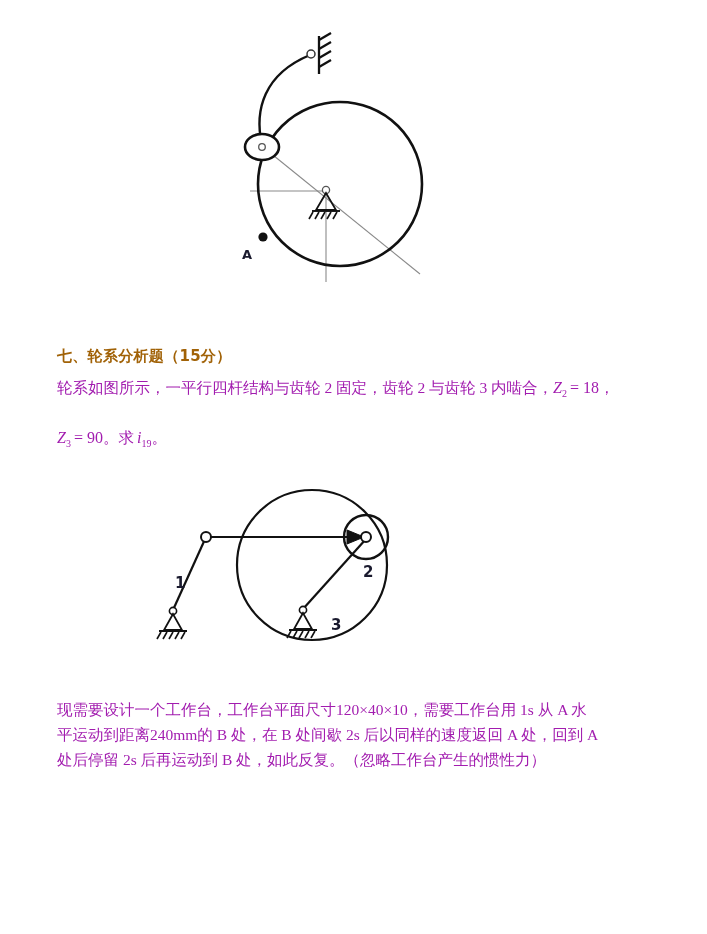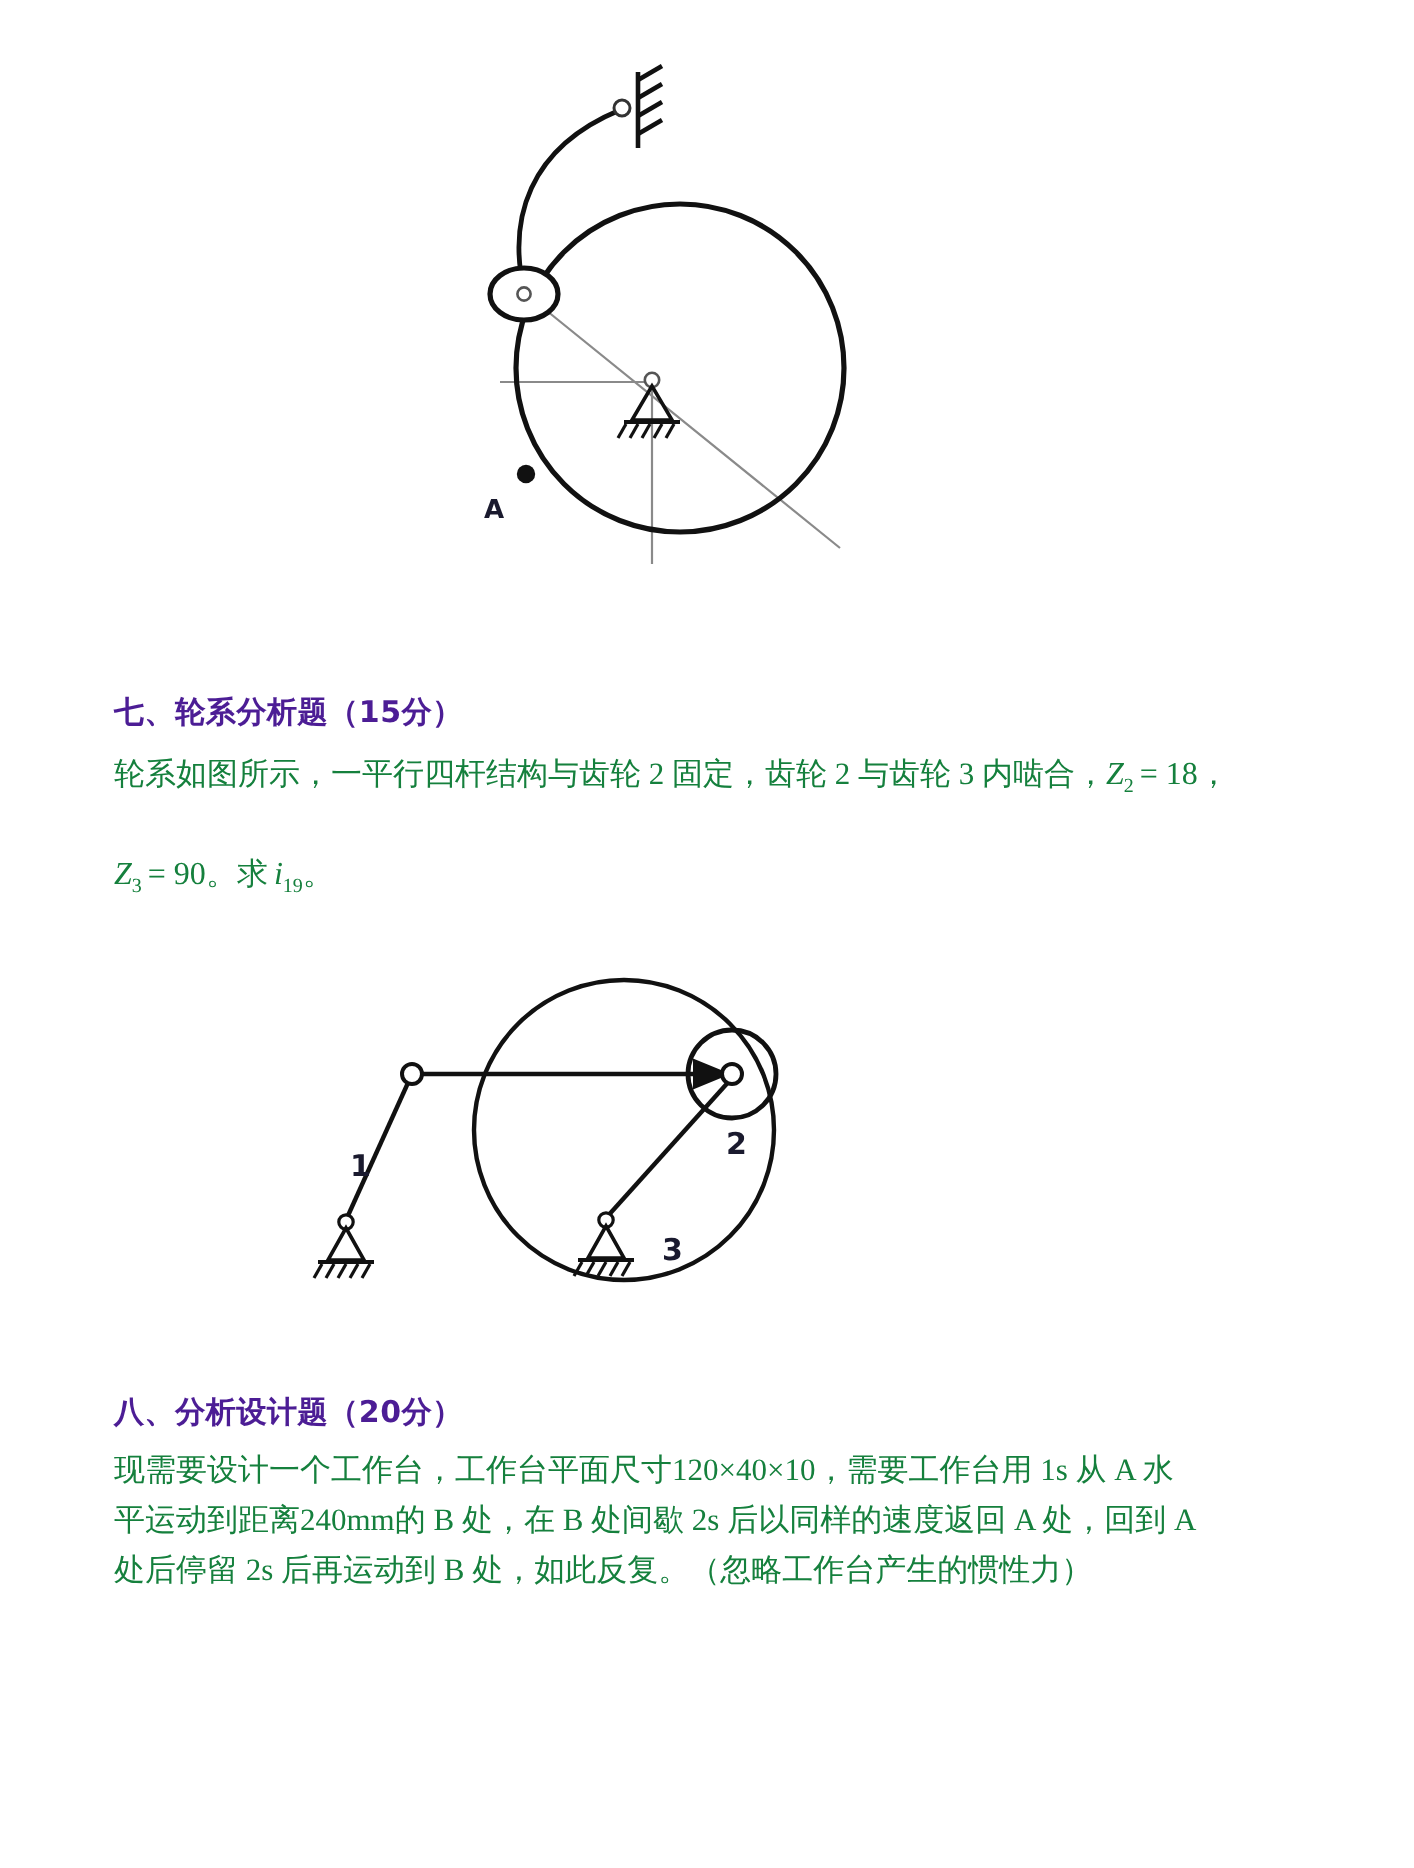--- a/index.html
+++ b/index.html
@@ -50,28 +50,28 @@
   }
   #section-seven { top: 347px; }
   #section-eight { top: 697px; }
 
   .section-heading {
     font-family: "DejaVu Sans", "Liberation Sans", sans-serif;
     font-weight: bold;
     font-size: 15px;
     letter-spacing: 0.3px;
     margin: 0 0 7px 0;
-    color: #4c1d95;
+    color: #a16207;
     white-space: nowrap;
   }
 
   .body-text {
     font-size: 15.5px;
     line-height: 30px;
-    color: #15803d;
+    color: #a21caf;
     margin: 0;
   }
   #section-eight .body-text {
     line-height: 25px;
     width: 545px;
   }
 
   .mathvar {
     font-family: "Liberation Serif", "DejaVu Serif", serif;
     font-style: italic;
@@ -210,17 +210,16 @@
     <h2 class="section-heading">七、轮系分析题（15分）</h2>
     <p class="body-text">
       <span>轮系如图所示，一平行四杆结构与齿轮 2 固定，齿轮 2 与齿轮 3 内啮合，</span><span class="mathvar"><span>Z</span><sub>2</sub></span><span class="spacer-sm"></span><span class="mathnum">= 18</span><span>，</span>
       <span class="eq-line">
         <span class="mathvar"><span>Z</span><sub>3</sub></span><span class="spacer-sm"></span><span class="mathnum">= 90</span><span>。</span><span>求</span><span class="spacer-sm"></span><span class="mathvar"><span>i</span><sub>19</sub></span><span>。</span>
       </span>
     </p>
   </div>
 
   <div class="section" id="section-eight">
-    <h2 class="section-heading">八、分析设计题（20分）</h2>
     <p class="body-text">现需要设计一个工作台，工作台平面尺寸120×40×10，需要工作台用 1s 从 A 水平运动到距离240mm的 B 处，在 B 处间歇 2s 后以同样的速度返回 A 处，回到 A 处后停留 2s 后再运动到 B 处，如此反复。（忽略工作台产生的惯性力）</p>
   </div>
 
 </div>
 
 </body></html>

